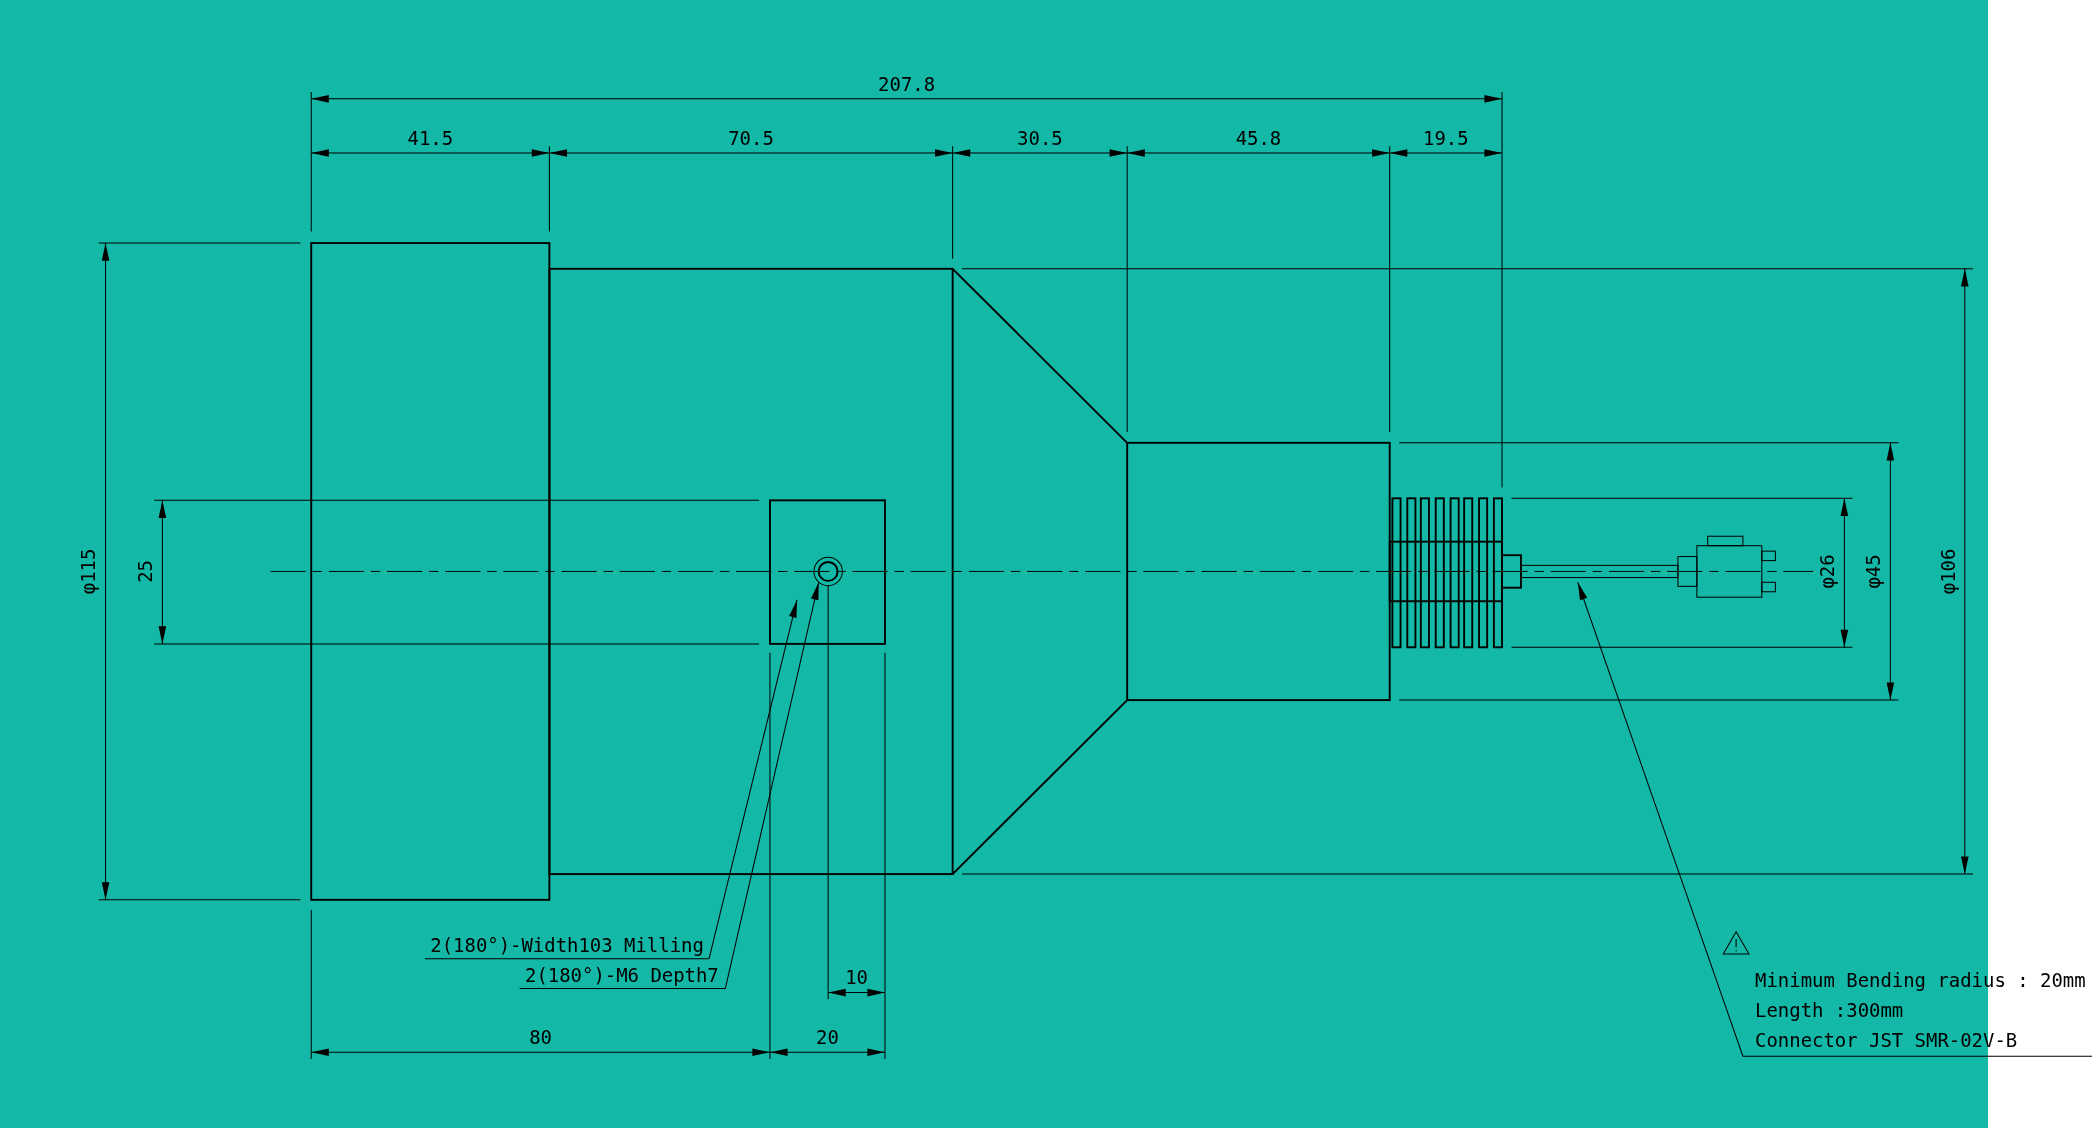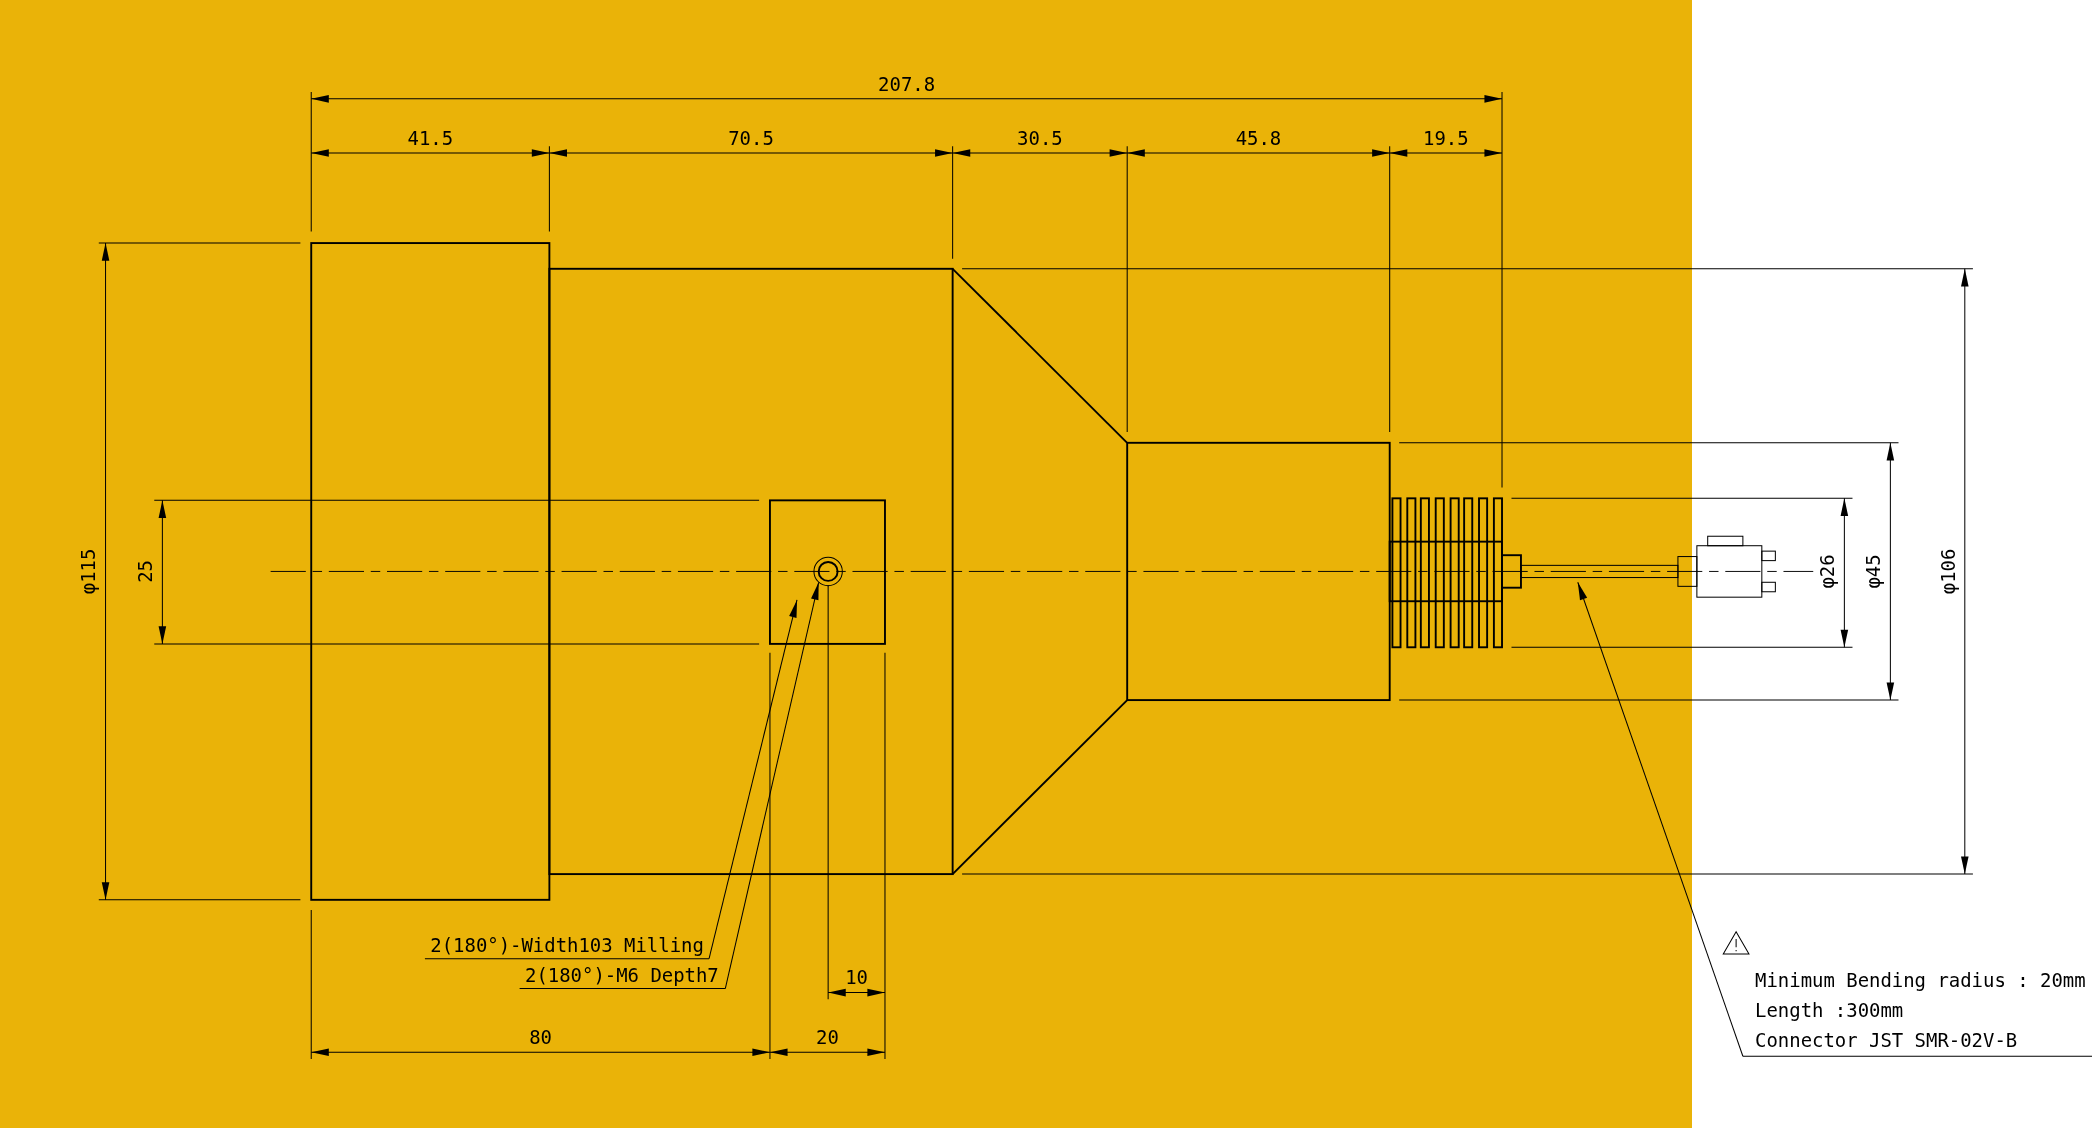--- a/index.html
+++ b/index.html
@@ -1,17 +1,17 @@
 <!DOCTYPE html>
 <html><head>
 <meta charset="utf-8">
 <style>
   html,body{margin:0;padding:0;background:#fff;}
   body{width:2092px;height:1128px;overflow:hidden;}
-  .canvas{width:1692px;height:1128px;background:#eab308;}
+  .canvas{width:1988px;height:1128px;background:#14b8a6;}
   svg{display:block;width:2092px;height:1128px;}
   .thick{stroke:#000;stroke-width:1.4;fill:none;}
   .thin{stroke:#000;stroke-width:0.75;fill:none;}
   .cl{stroke:#000;stroke-width:0.7;fill:none;stroke-dasharray:26 5 7 5;}
   text{font-family:"DejaVu Sans Mono","Liberation Mono",monospace;font-size:14px;fill:#000;}
   .notetxt{font-size:14px;}
 </style>
 </head>
 <body>
 

